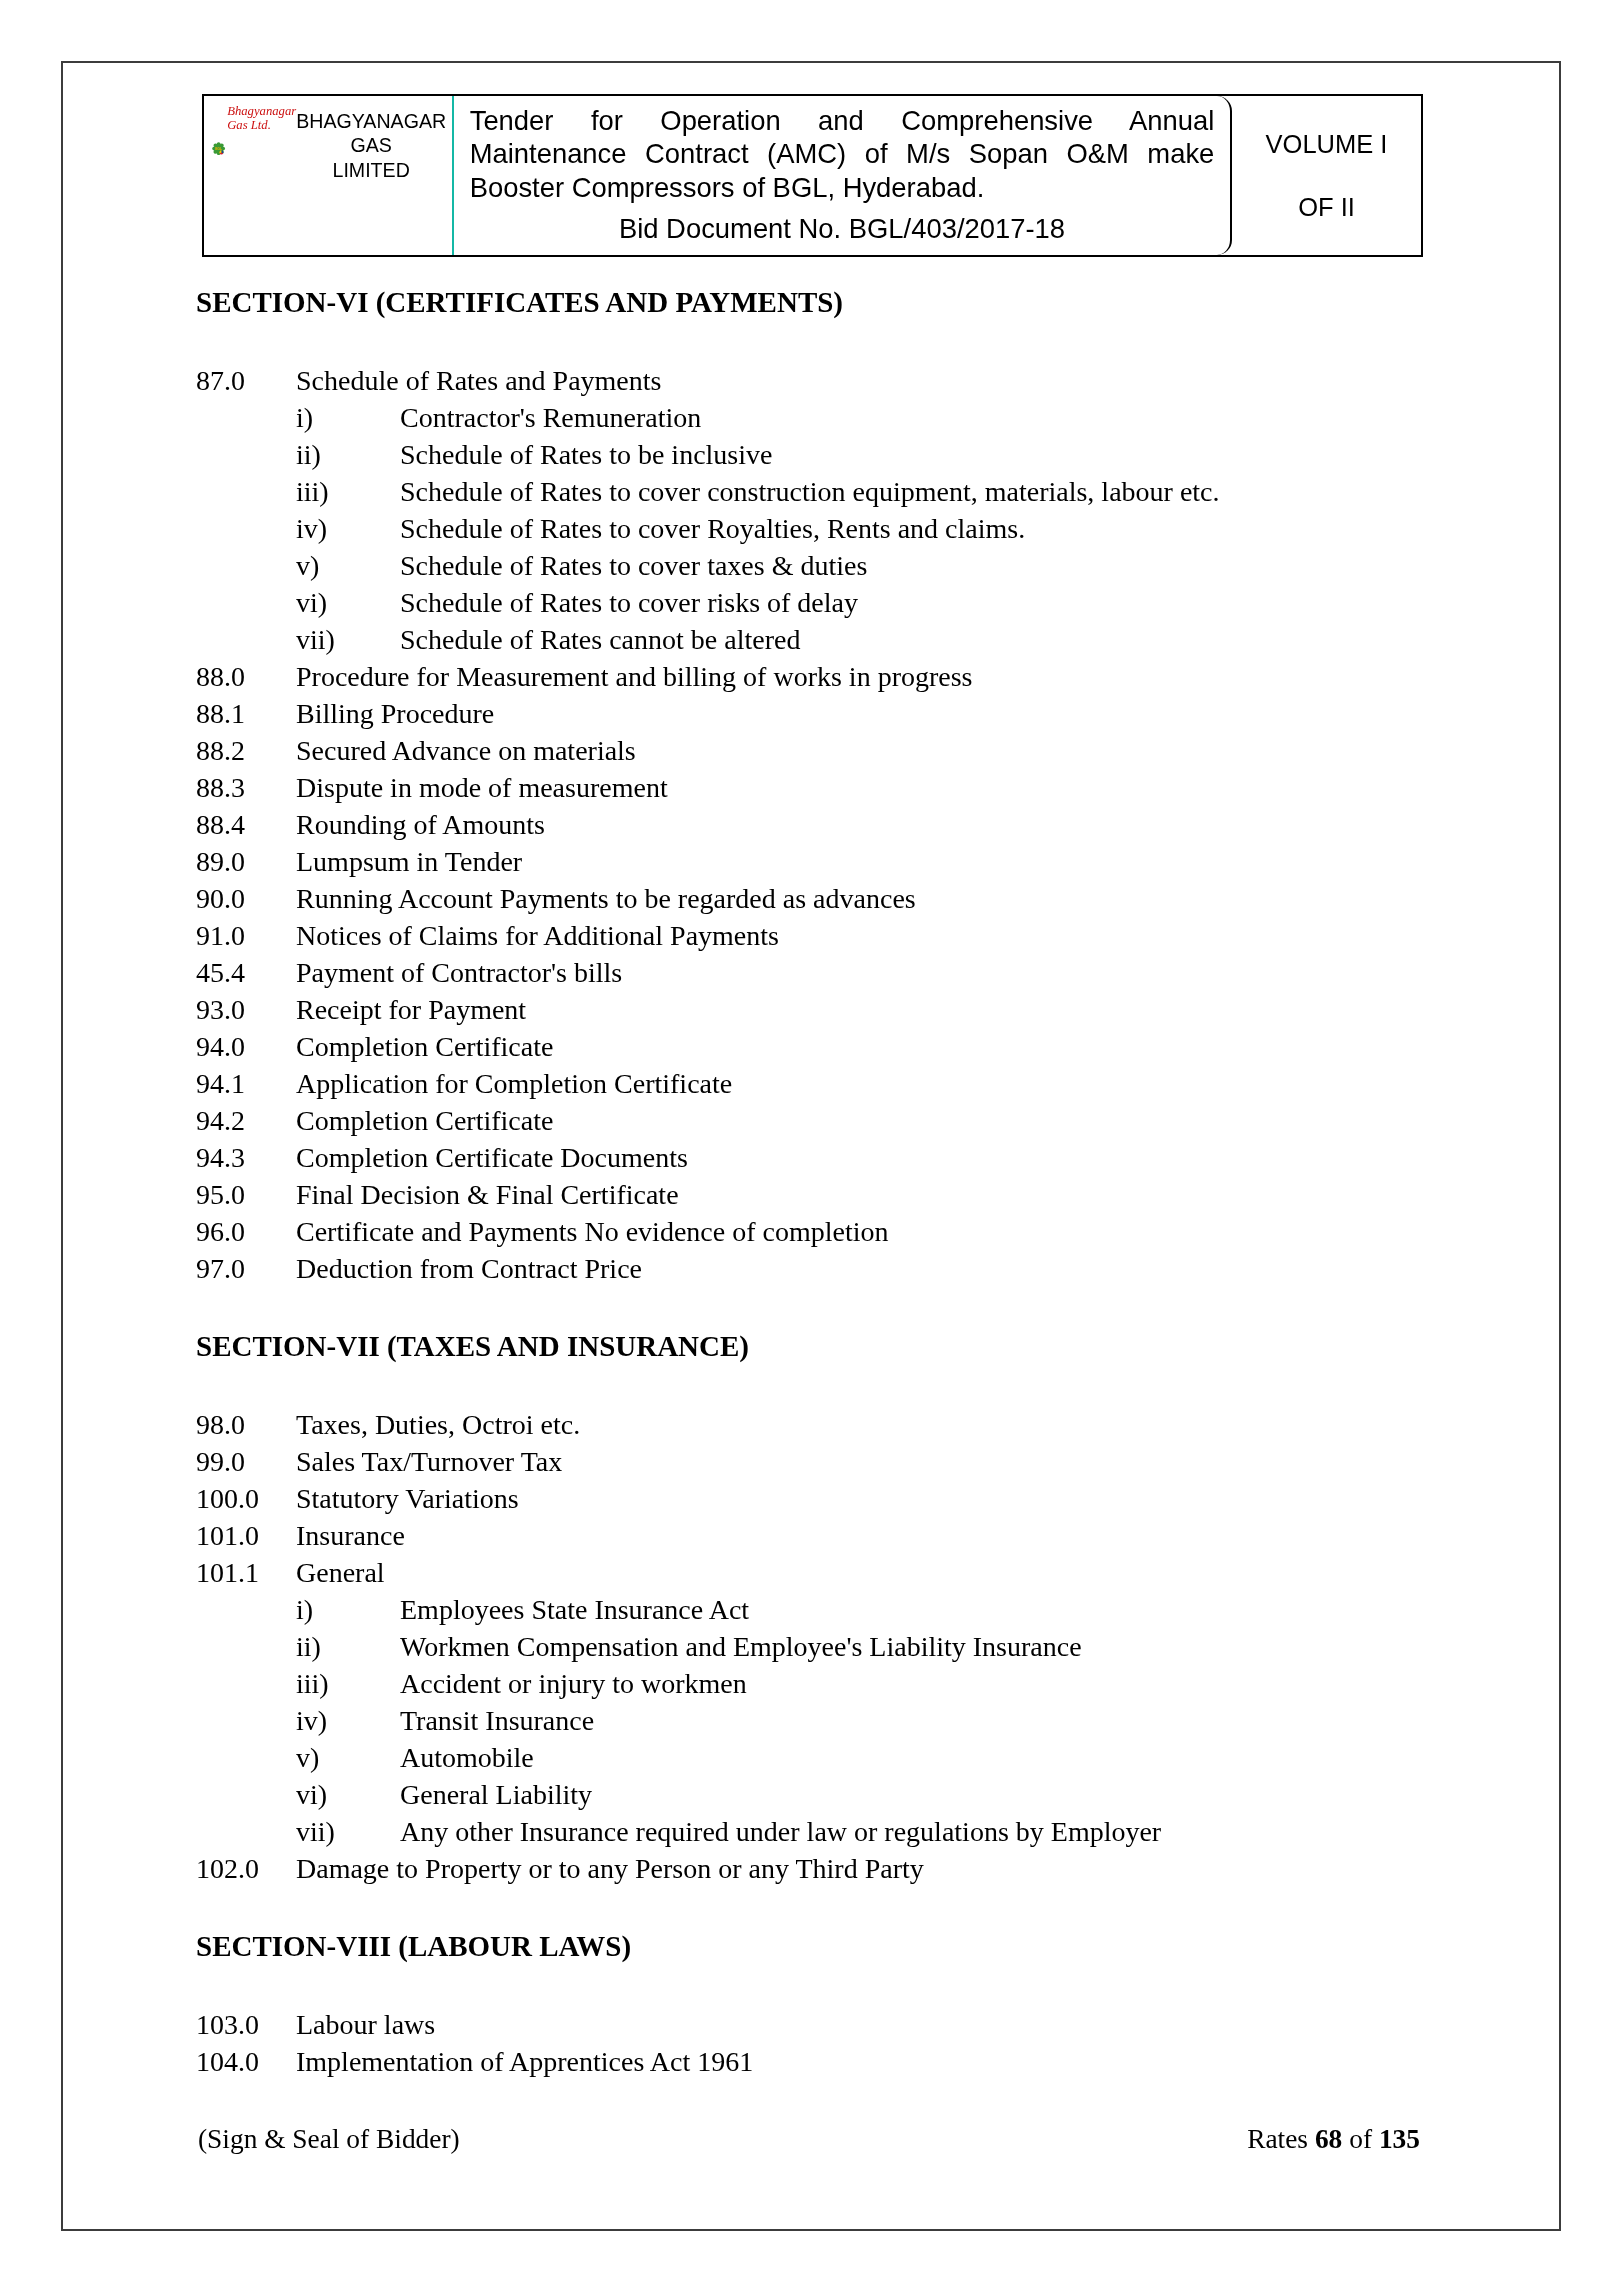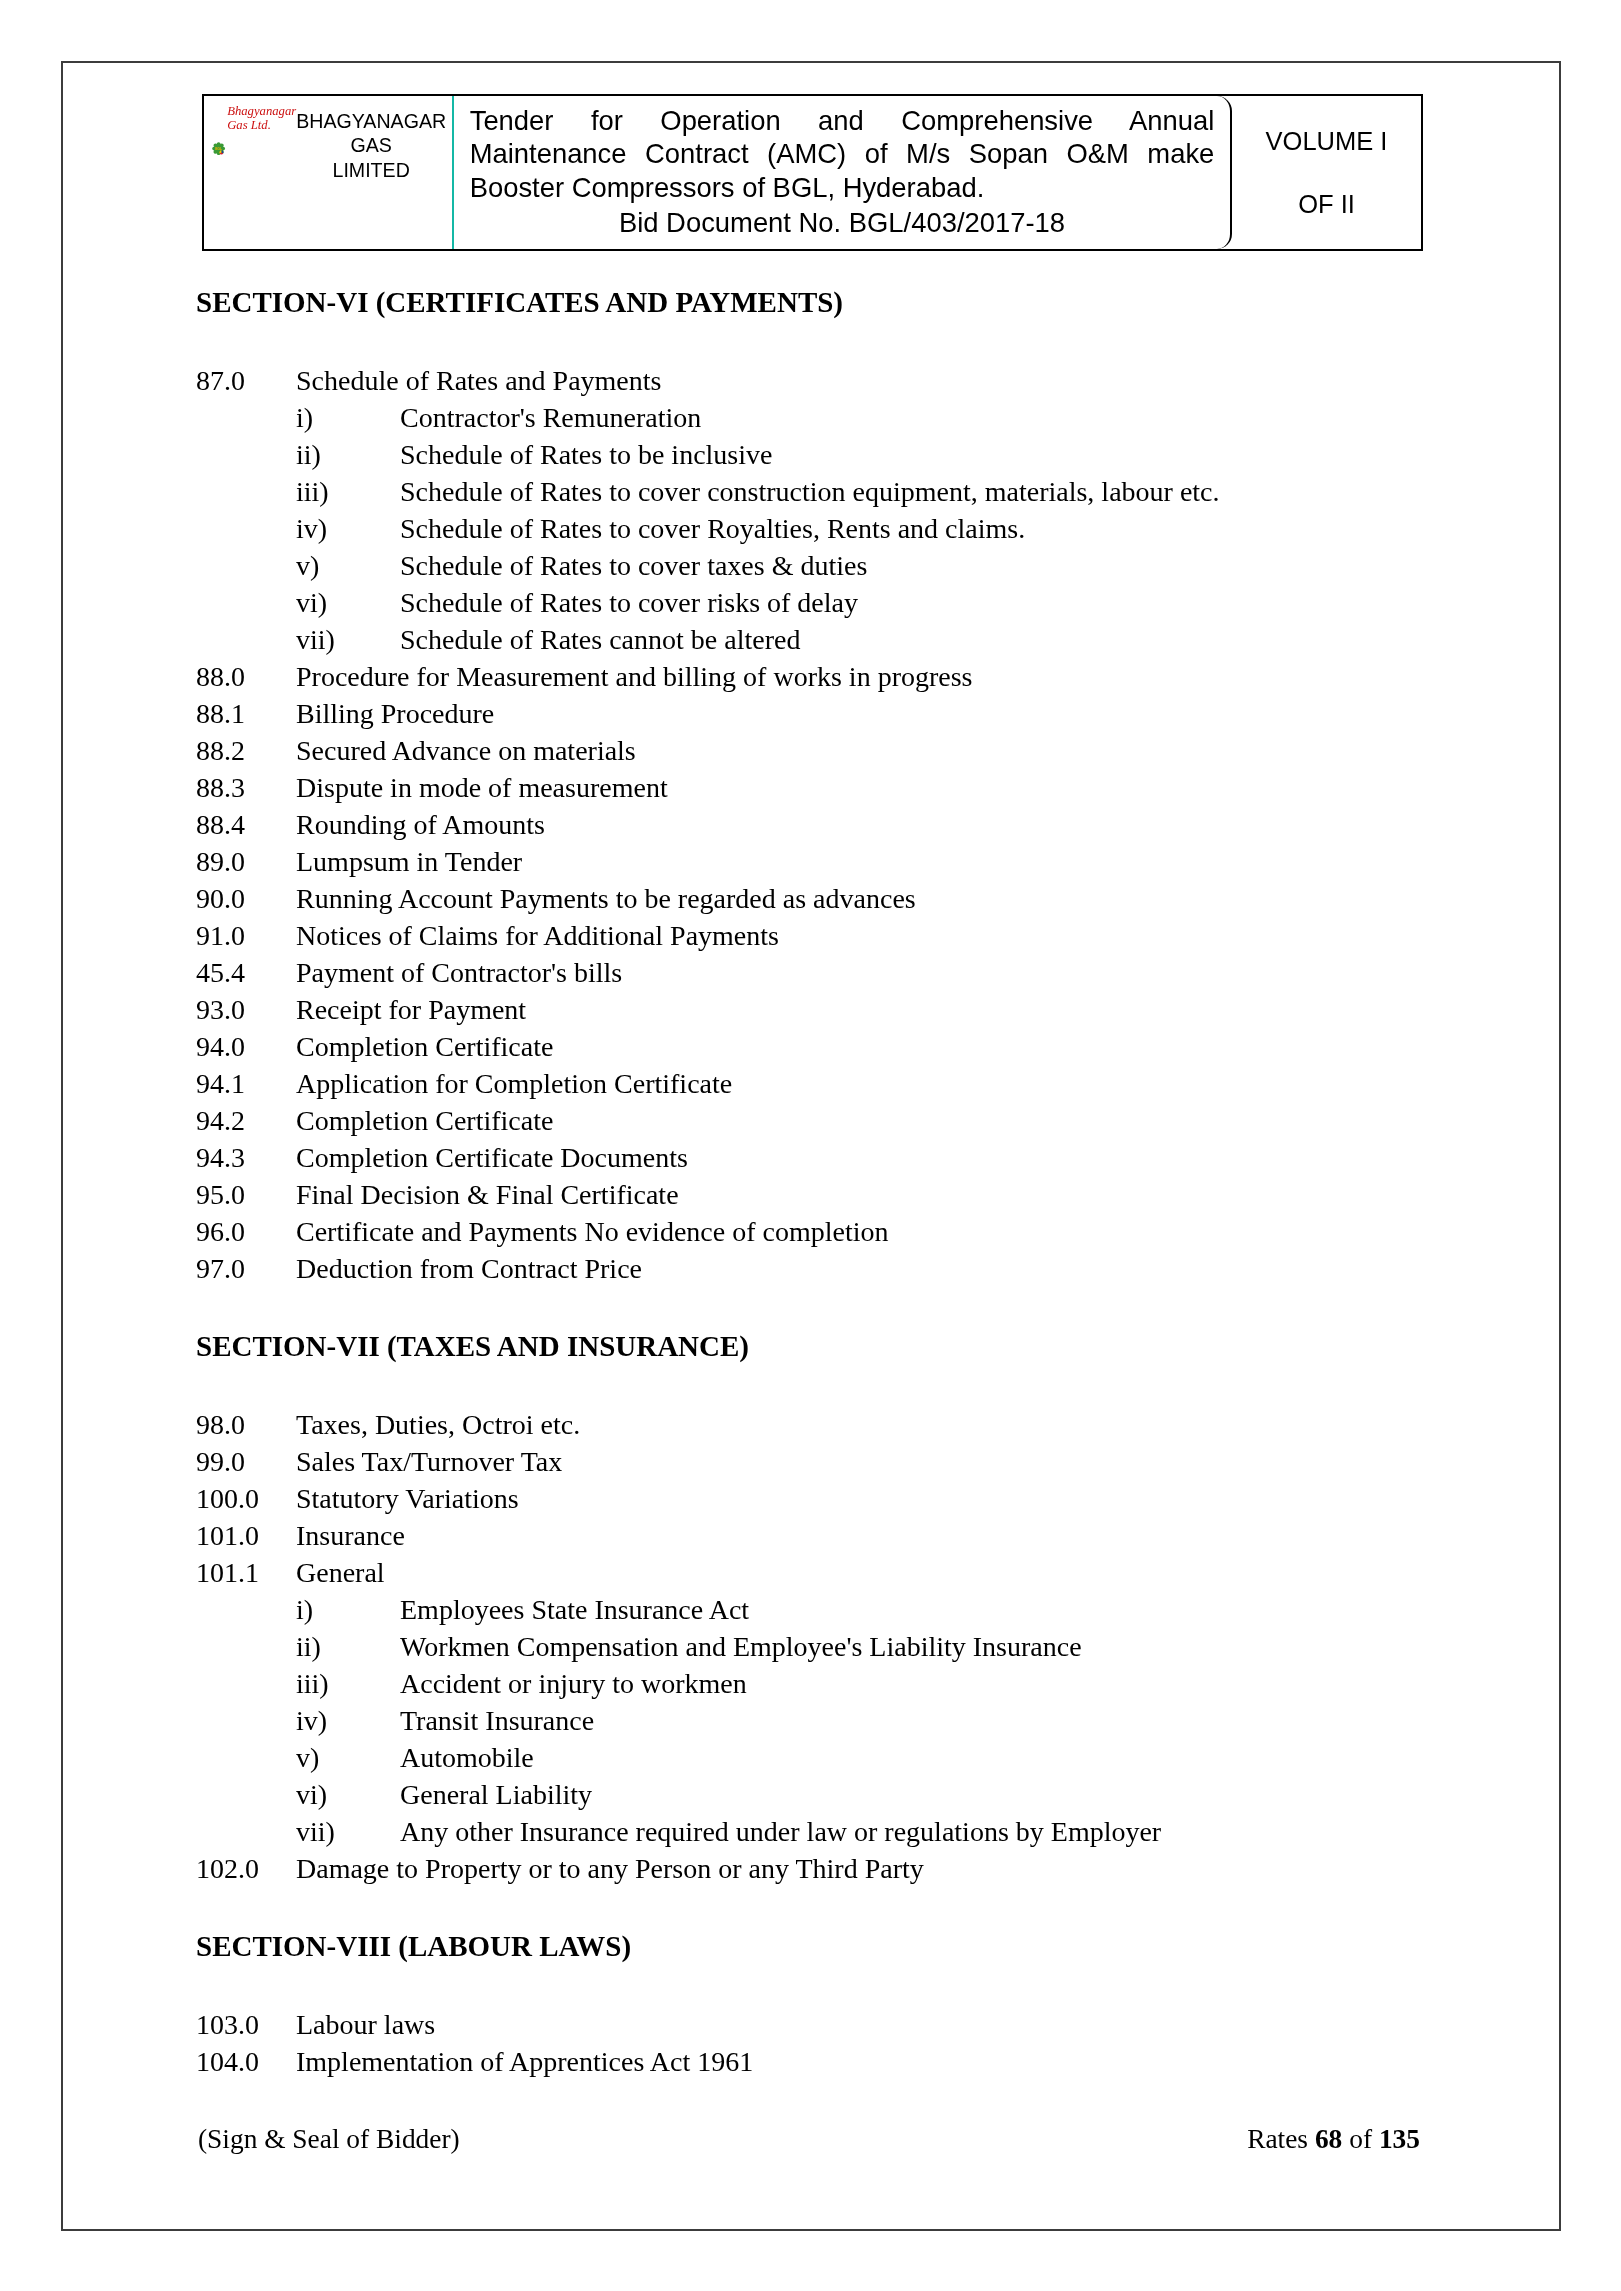--- a/index.html
+++ b/index.html
@@ -29,21 +29,21 @@
     display: flex; flex-direction: row; align-items: flex-start;
   }
   .title-cell {
     flex: 1;
     border-right: 2px solid #000;
     padding: 7.8px 15.7px 9.8px;
     font-family: "Liberation Sans", sans-serif;
     font-size: 27.4px; line-height: 1.22; border-radius: 15px;
   }
   .tender-title { text-align: justify; }
-  .bid-doc { text-align: center; margin-top: 2px; }
+  .bid-doc { text-align: center; margin-top: 8px; }
   .volume-cell {
     width: 189px; flex: 0 0 189px;
     display: flex; flex-direction: column; justify-content: center; align-items: center;
     font-family: "Liberation Sans", sans-serif;
     font-size: 25.5px; line-height: 1.35; gap: 28px;
   }
   .logo-svg { display: block; }
   .logo-tagline {
     color: #cc1111;
     font-family: "Liberation Serif", serif;

